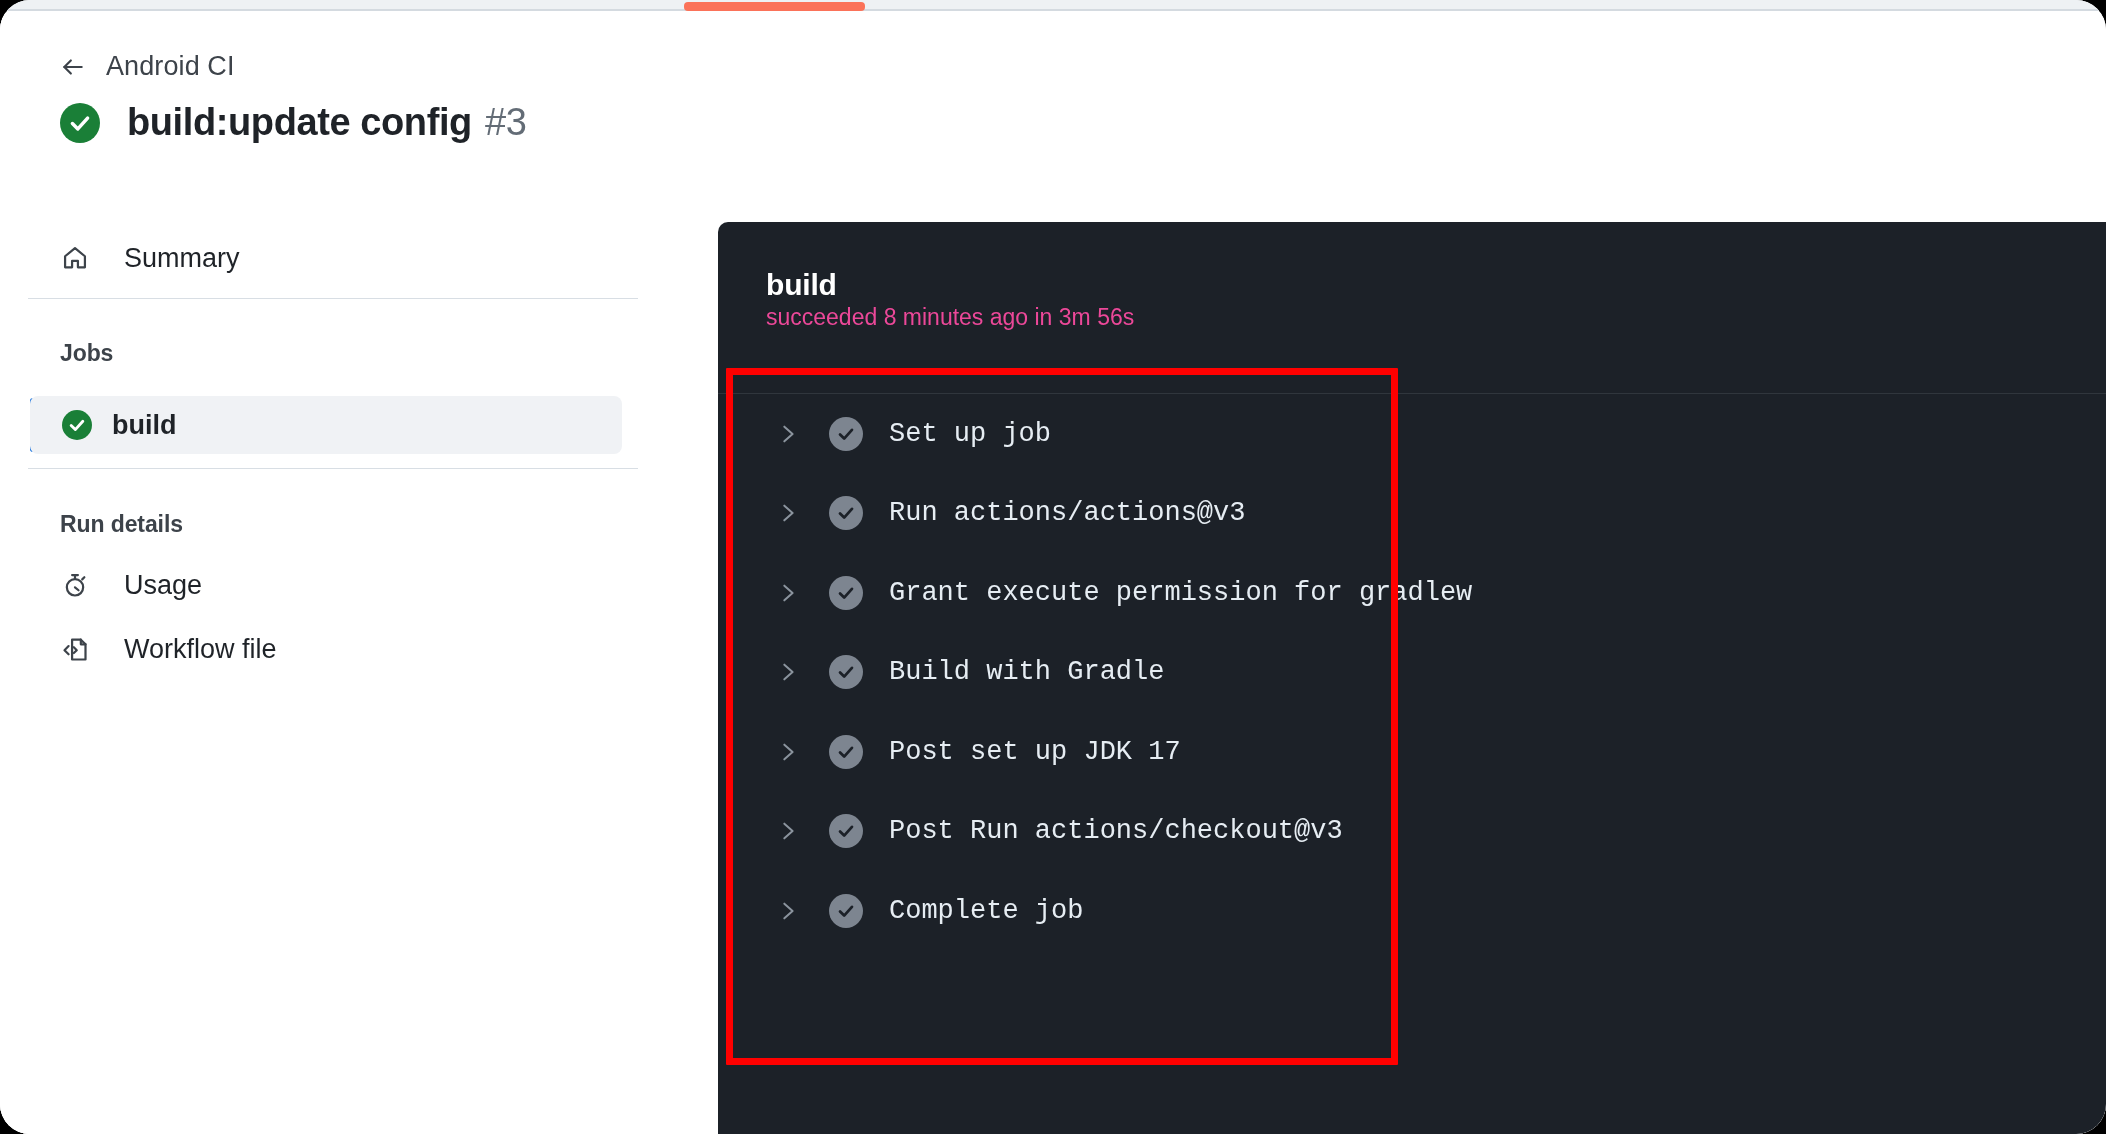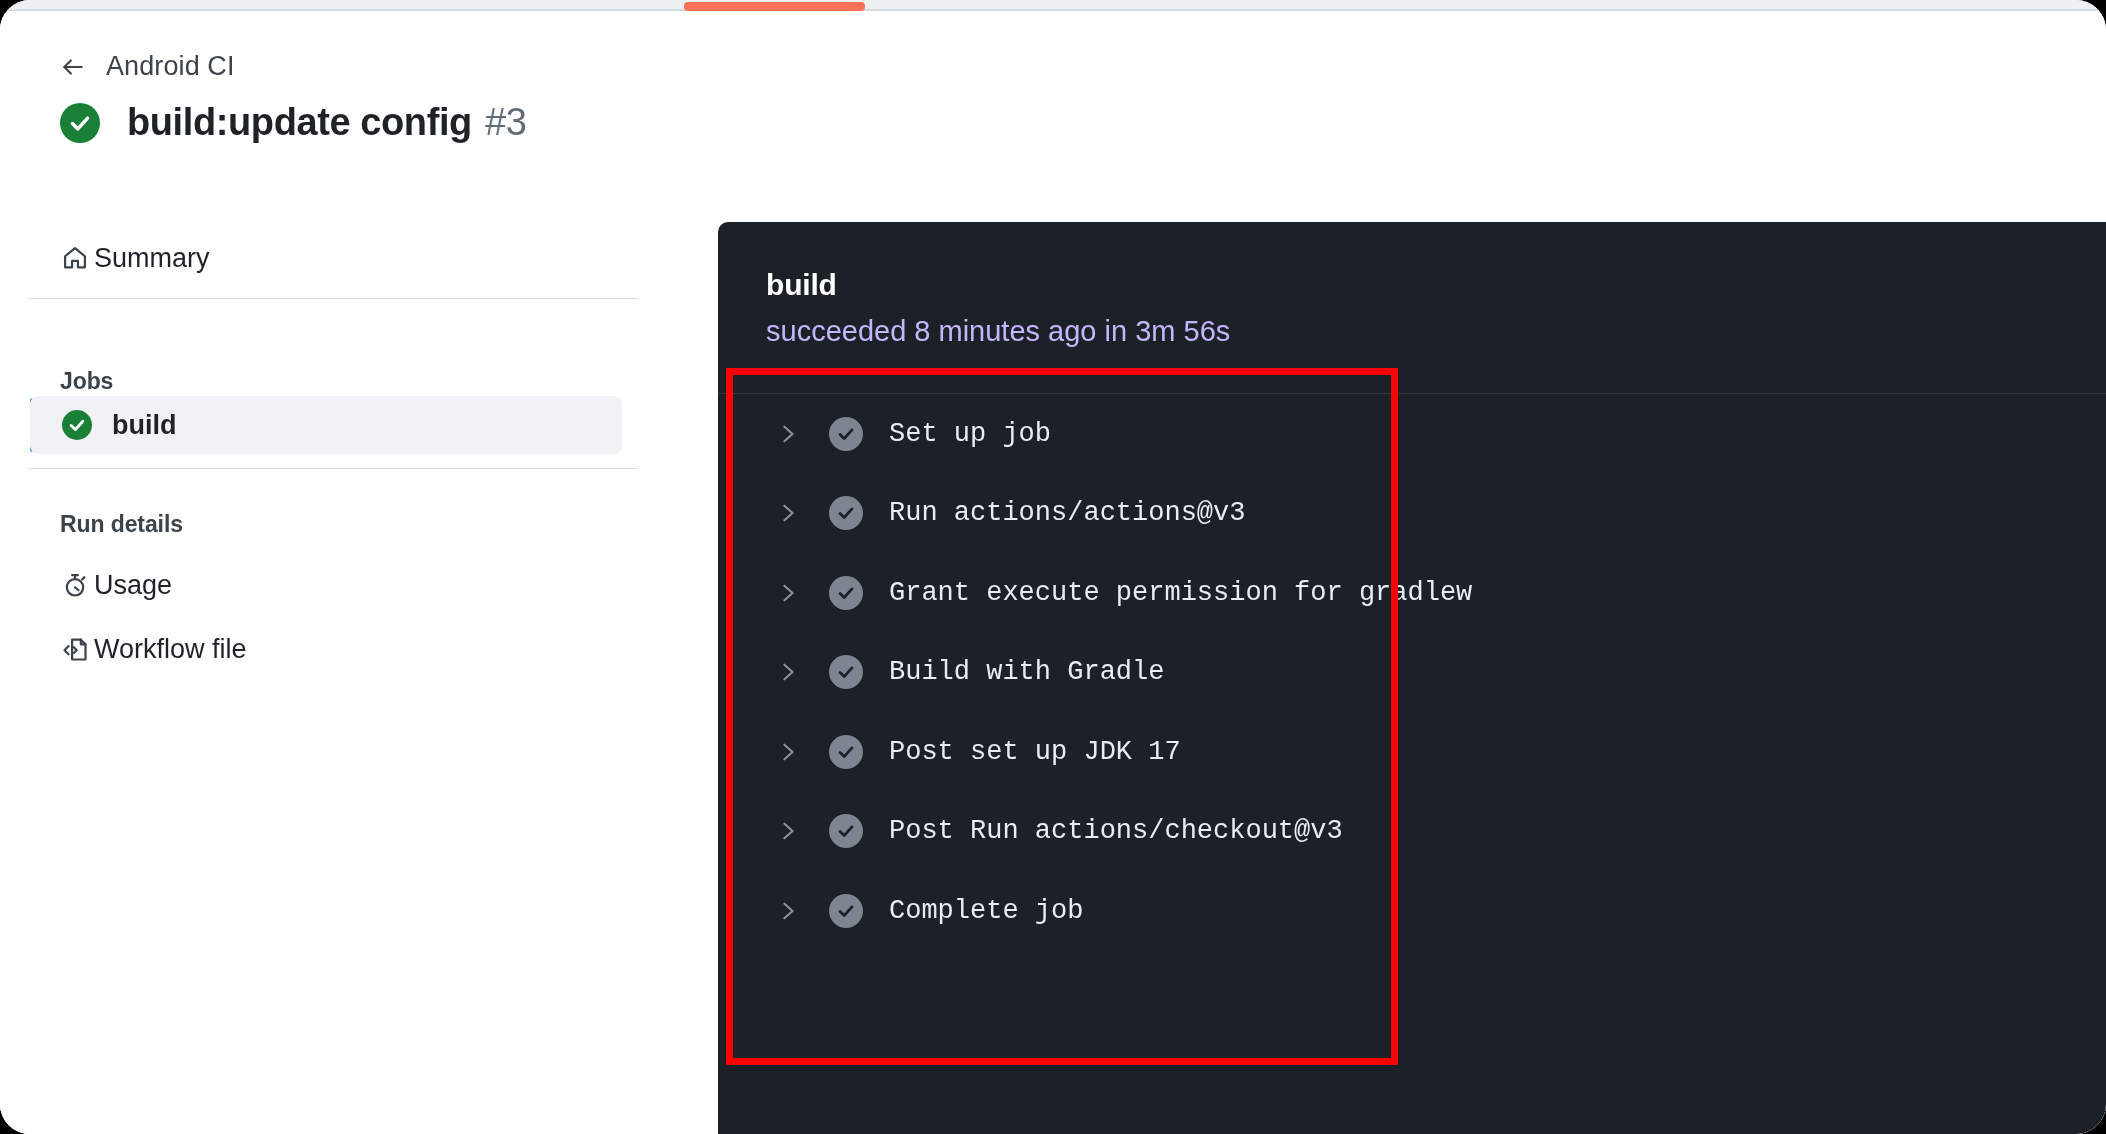--- a/index.html
+++ b/index.html
@@ -121,21 +121,21 @@
     color: #636c76;
     letter-spacing: -0.4px;
     margin-left: 13px;
   }
 
   
   .nav-row {
     position: absolute;
     display: flex;
     align-items: center;
-    gap: 4px;
+    gap: 34px;
     height: 54px;
     padding: 0 22px;
     border-radius: 8px;
     cursor: pointer;
   }
   .nav-icon {
     width: 30px; height: 30px;
     flex: 0 0 auto;
     display: flex; align-items: center; justify-content: center;
   }
@@ -159,21 +159,21 @@
   #divider-2 { top: 455px; }
 
   .section-label {
     position: absolute;
     left: 60px;
     font-size: 23px;
     font-weight: 700;
     color: #3d434a;
     letter-spacing: -0.1px;
   }
-  #label-jobs { top: 355px; }
+  #label-jobs { top: 327px; }
   #label-run-details { top: 498px; }
 
   .job-row {
     position: absolute;
     left: 30px;
     top: 383px;
     width: 592px;
     height: 58px;
     background: #f0f2f5;
     border-radius: 8px;
@@ -227,23 +227,23 @@
     width: 100%;
     padding: 46px 0 0 48px;
   }
   .log-title {
     font-size: 30px;
     font-weight: 700;
     color: #ffffff;
     letter-spacing: -0.2px;
   }
   .log-subtitle {
-    margin-top: 13px;
-    font-size: 29px;
-    color: #c4b5fd;
+    margin-top: 2px;
+    font-size: 23px;
+    color: #ec4899;
     font-weight: 400;
   }
 
   .log-sep {
     position: absolute;
     left: 0;
     top: 171px;
     width: 100%;
     height: 1px;
     background: #30363d;

